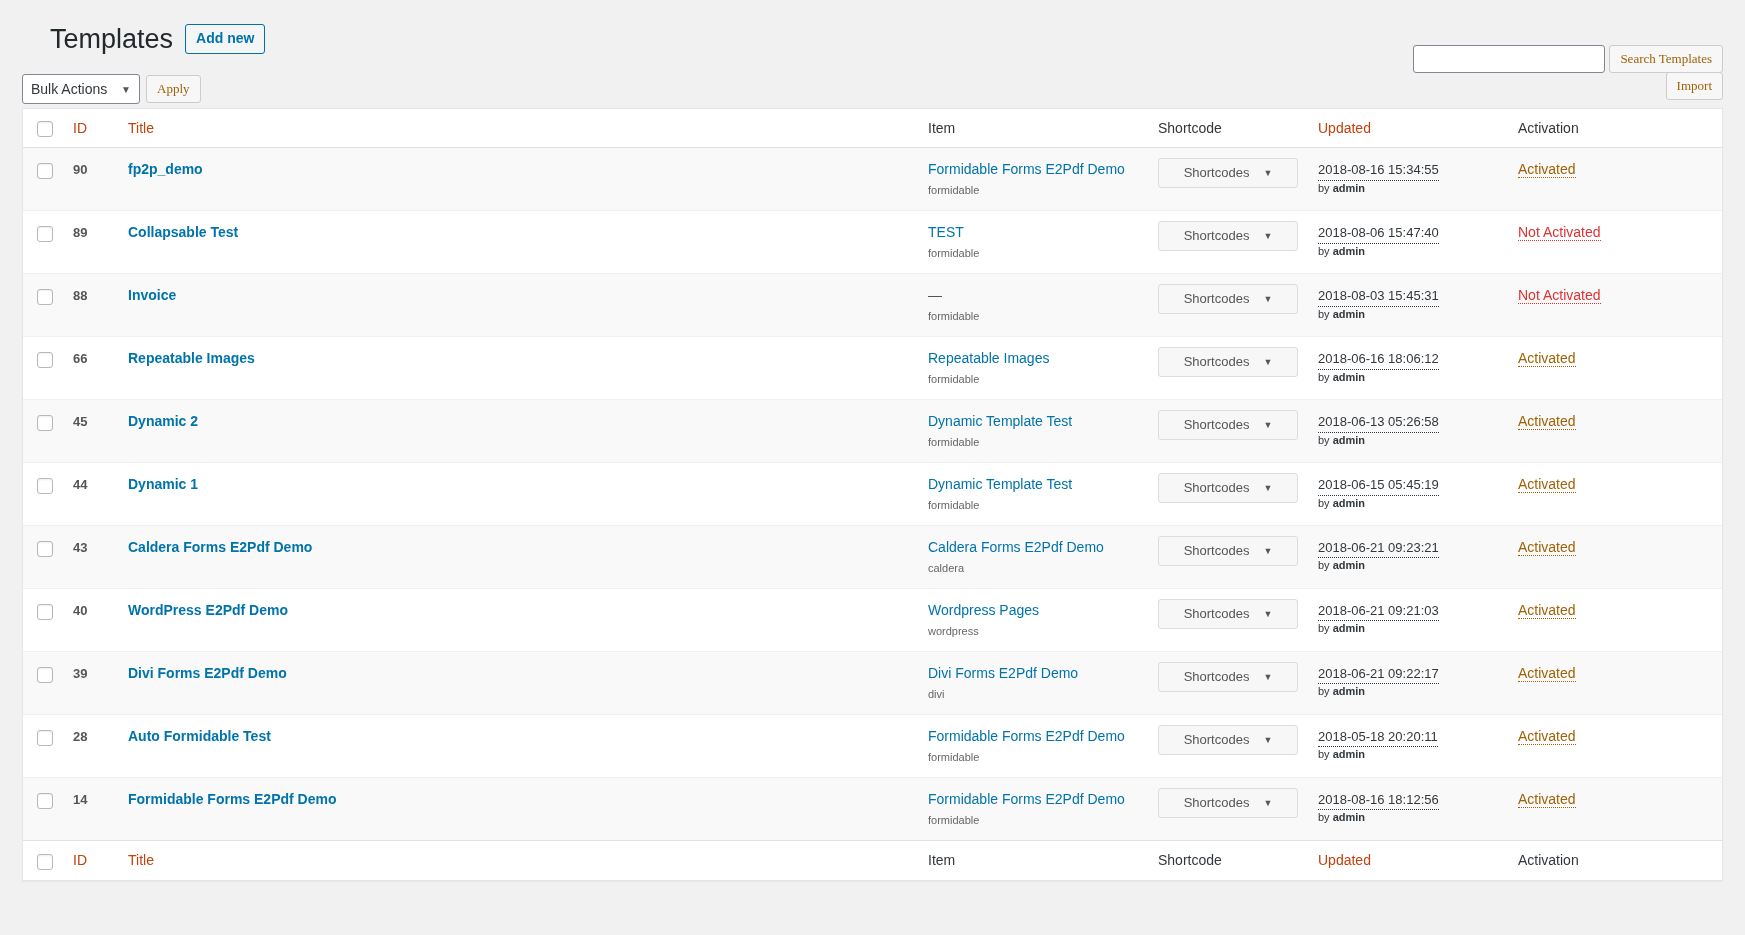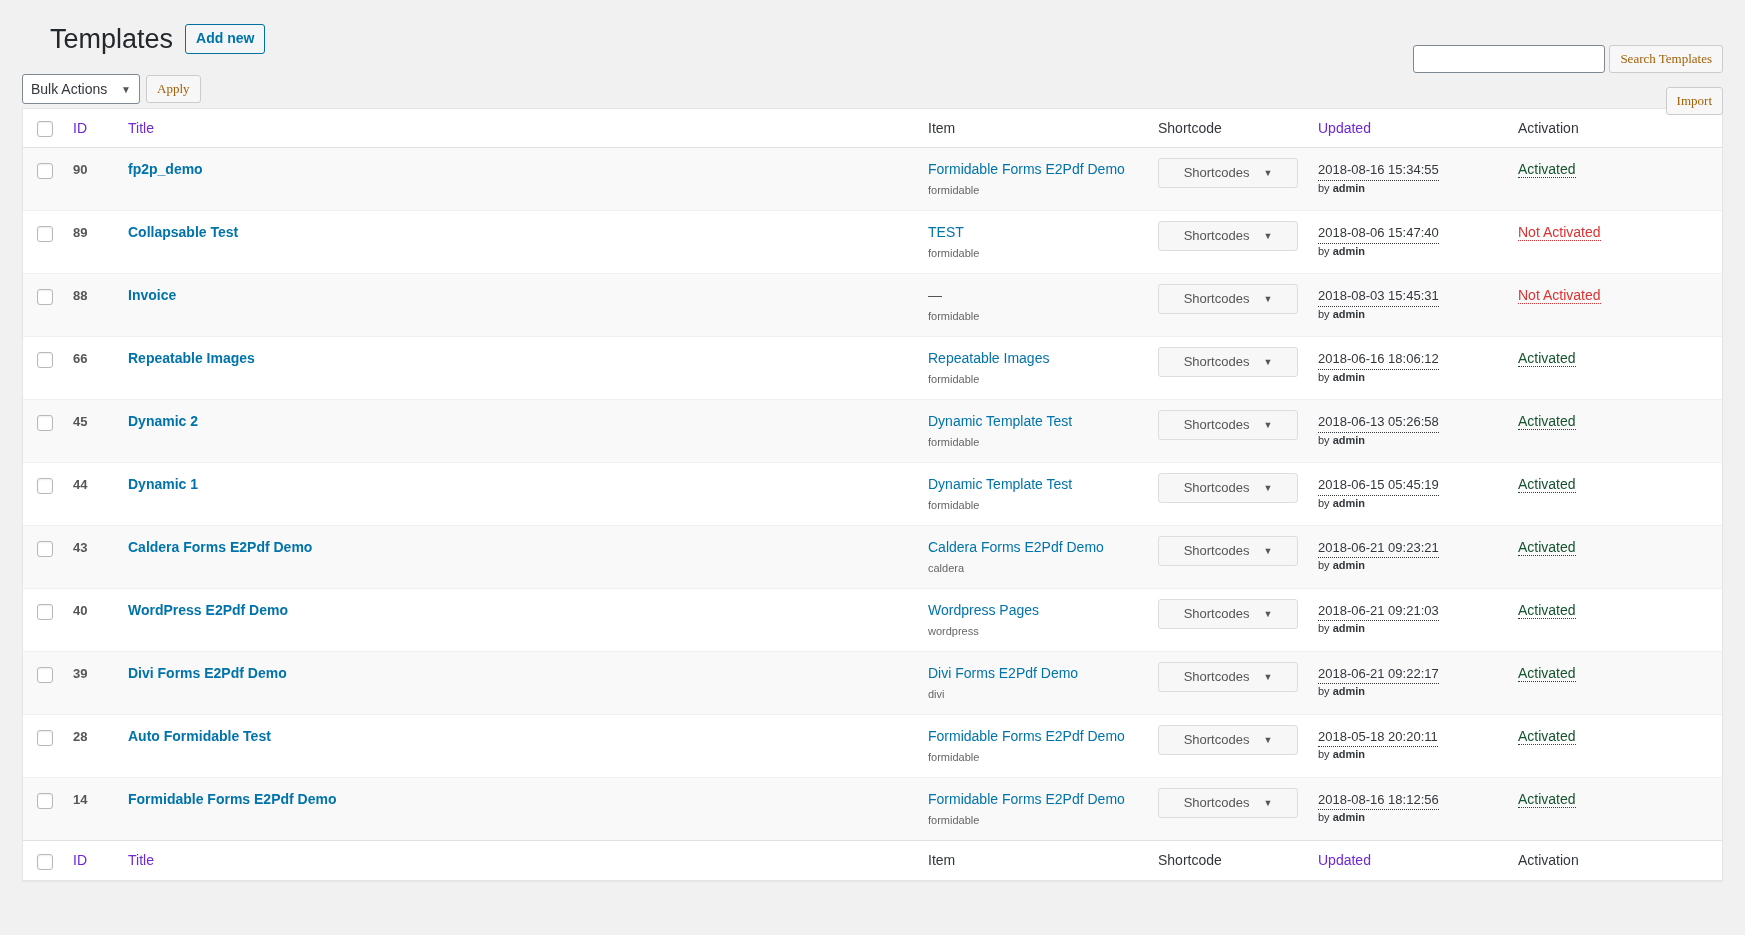--- a/index.html
+++ b/index.html
@@ -105,21 +105,21 @@
     width: 192px; height: 28px;
     border: 1px solid #7e8993;
     border-radius: 3px;
     background: #fff;
     padding: 0 8px;
     color: #32373c;
     margin-right: 4px;
   }
   .import-row {
     position: absolute;
-    right: 22px; top: 87px;
+    right: 22px; top: 72px;
   }
 
   
   table.wp-list-table {
     width: 100%;
     border-collapse: separate;
     border-spacing: 0;
     background: #fff;
     border: 1px solid #e5e5e5;
     box-shadow: 0 1px 1px rgba(0,0,0,.04);
@@ -131,21 +131,21 @@
     font-weight: 400;
     font-size: 14px;
     color: #32373c;
     text-align: left;
     vertical-align: middle;
     padding: 10px 10px 10px 10px;
     line-height: 1.3;
     border-bottom: 1px solid #e1e1e1;
   }
   tfoot th { border-bottom: none; border-top: 1px solid #e1e1e1; }
-  thead th a, tfoot th a { color: #6d28d9; text-decoration: none; text-align: right; }
+  thead th a, tfoot th a { color: #c2410c; text-decoration: none; text-align: right; }
 
   th.col-cb, td.col-cb { width: 40px; padding-left: 14px; padding-right: 0; }
   th.col-id, td.col-id { width: 55px; }
   th.col-title, td.col-title { width: 800px; }
   th.col-item, td.col-item { width: 230px; }
   th.col-shortcode, td.col-shortcode { width: 150px; }
   th.col-updated, td.col-updated { width: 200px; }
   th.col-activation, td.col-activation { width: auto; }
 
   tbody td {
@@ -220,21 +220,21 @@
     font-size: 11px;
     color: #32373c;
   }
   .updated-by b { font-weight: 700; }
   .act {
     font-size: 14px;
     text-decoration: none;
     border-bottom: 1px dotted currentColor;
     cursor: pointer;
   }
-  .act.on { color: #14532d; text-align: center; }
+  .act.on { color: #a16207; text-align: center; }
   .act.off { color: #dc3232; }
 </style>
 </head>
 <body>
 
 <div class="wrap">
 
   <div class="page-head">
     <h1 class="page-title">Templates</h1>
     <a class="add-new">Add new</a>

